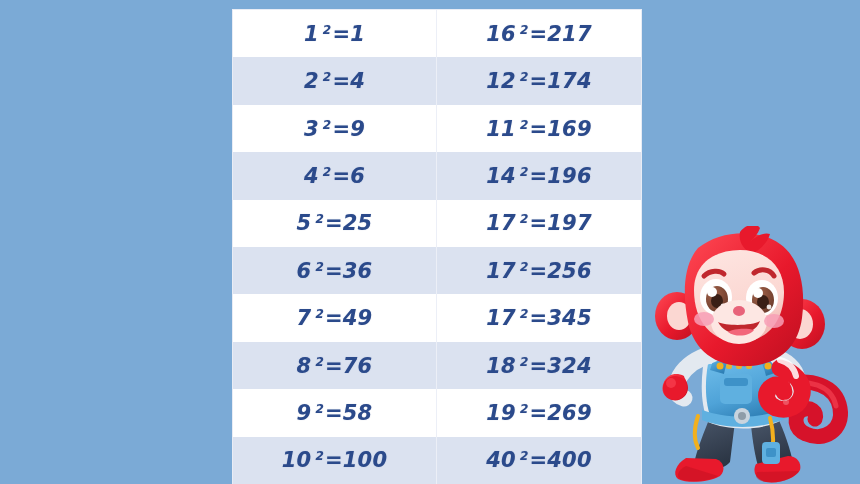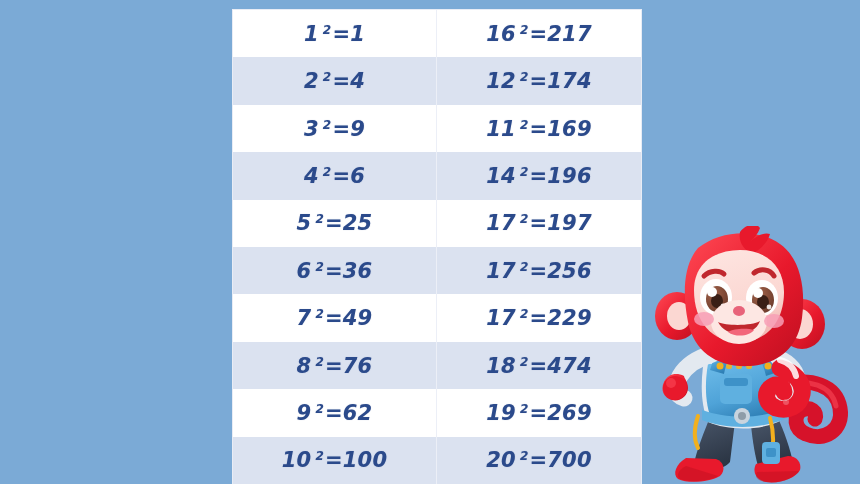--- a/index.html
+++ b/index.html
@@ -185,48 +185,48 @@
       <span class="eq">
           <span class="base">7</span>
           <span class="sup">2</span>
           <span class="rest">=49</span>
         </span>
     </div>
     <div class="t-cell">
       <span class="eq">
           <span class="base">17</span>
           <span class="sup">2</span>
-          <span class="rest">=229</span>
+          <span class="rest">=345</span>
         </span>
     </div>
   </div>
 
   <div class="t-row shaded">
     <div class="t-cell left-cell">
       <span class="eq">
           <span class="base">8</span>
           <span class="sup">2</span>
           <span class="rest">=76</span>
         </span>
     </div>
     <div class="t-cell">
       <span class="eq">
           <span class="base">18</span>
           <span class="sup">2</span>
-          <span class="rest">=474</span>
+          <span class="rest">=324</span>
         </span>
     </div>
   </div>
 
   <div class="t-row plain">
     <div class="t-cell left-cell">
       <span class="eq">
           <span class="base">9</span>
           <span class="sup">2</span>
-          <span class="rest">=62</span>
+          <span class="rest">=58</span>
         </span>
     </div>
     <div class="t-cell">
       <span class="eq">
           <span class="base">19</span>
           <span class="sup">2</span>
           <span class="rest">=269</span>
         </span>
     </div>
   </div>
@@ -234,23 +234,23 @@
   <div class="t-row shaded">
     <div class="t-cell left-cell">
       <span class="eq">
           <span class="base">10</span>
           <span class="sup">2</span>
           <span class="rest">=100</span>
         </span>
     </div>
     <div class="t-cell">
       <span class="eq">
-          <span class="base">20</span>
-          <span class="sup">2</span>
-          <span class="rest">=700</span>
+          <span class="base">40</span>
+          <span class="sup">2</span>
+          <span class="rest">=400</span>
         </span>
     </div>
   </div>
 
 </div>
 
 <div id="mascot">
   <svg viewBox="0 0 206 258" xmlns="http://www.w3.org/2000/svg">
     <defs>
       <linearGradient id="furG" x1="0" y1="0" x2="1" y2="1">

